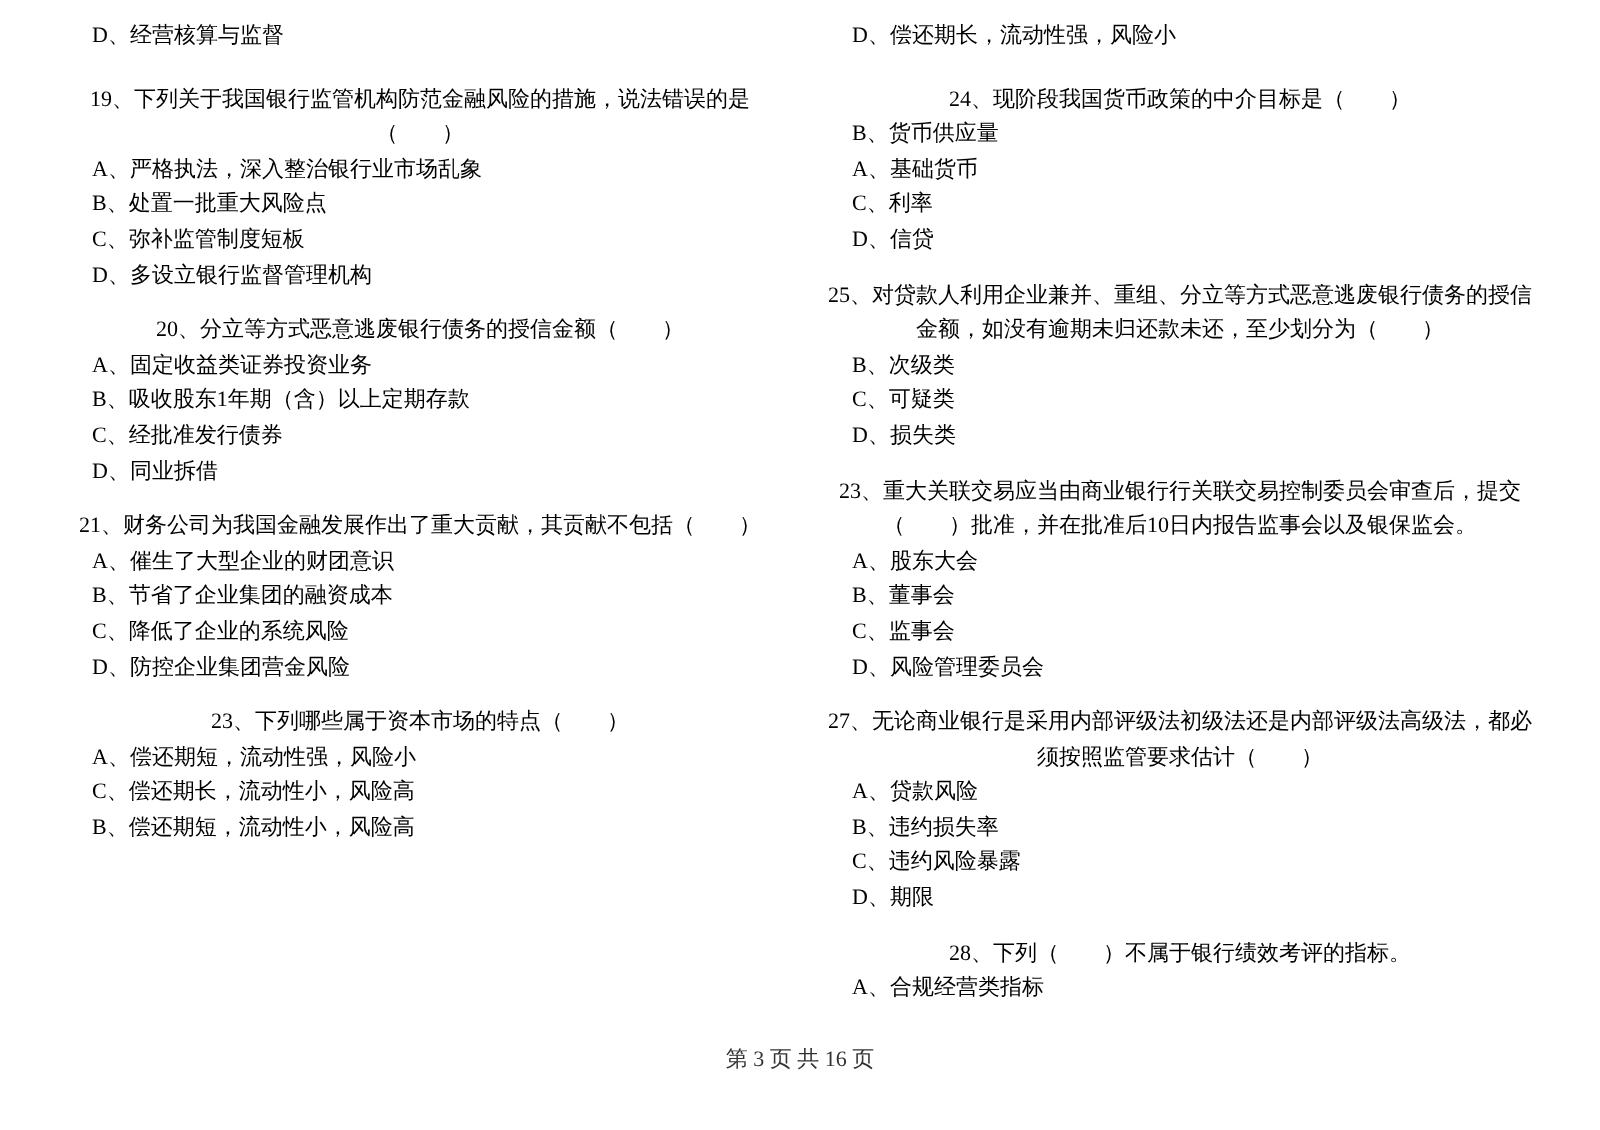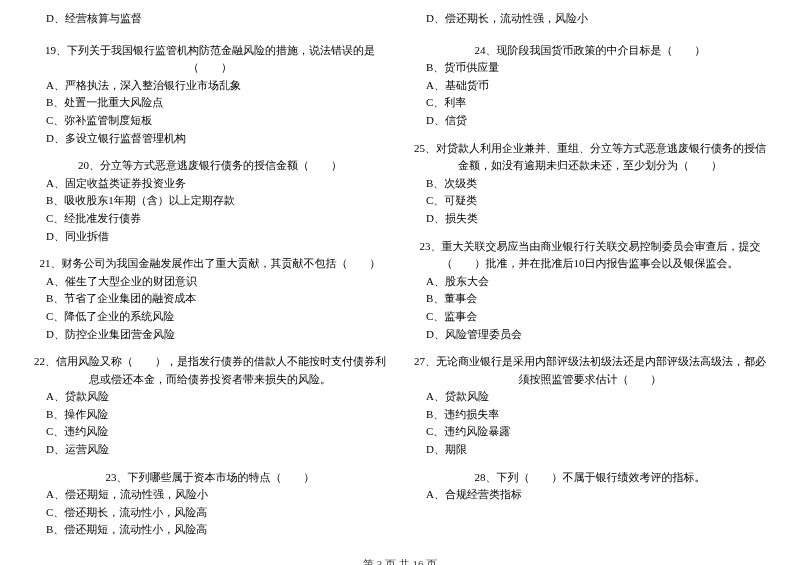--- a/index.html
+++ b/index.html
@@ -87,29 +87,20 @@
     <div class="question-block">
       <div class="question-title">
         <span>21</span>、<span>财务公司为我国金融发展作出了重大贡献，其贡献不包括（　　）</span>
       </div>
       <div class="option">A、催生了大型企业的财团意识</div>
       <div class="option">B、节省了企业集团的融资成本</div>
       <div class="option">C、降低了企业的系统风险</div>
       <div class="option">D、防控企业集团营金风险</div>
     </div>
 
-    <div class="question-block">
-      <div class="question-title">
-        <span>22</span>、<span>信用风险又称（　　），是指发行债券的借款人不能按时支付债券利息或偿还本金，而给债券投资者带来损失的风险。</span>
-      </div>
-      <div class="option">A、贷款风险</div>
-      <div class="option">B、操作风险</div>
-      <div class="option">C、违约风险</div>
-      <div class="option">D、运营风险</div>
-    </div>
 
     <div class="question-block">
       <div class="question-title">
         <span>23</span>、<span>下列哪些属于资本市场的特点（　　）</span>
       </div>
       <div class="option">A、偿还期短，流动性强，风险小</div>
       <div class="option">C、偿还期长，流动性小，风险高</div>
       <div class="option">B、偿还期短，流动性小，风险高</div>
     </div>
   </div>

